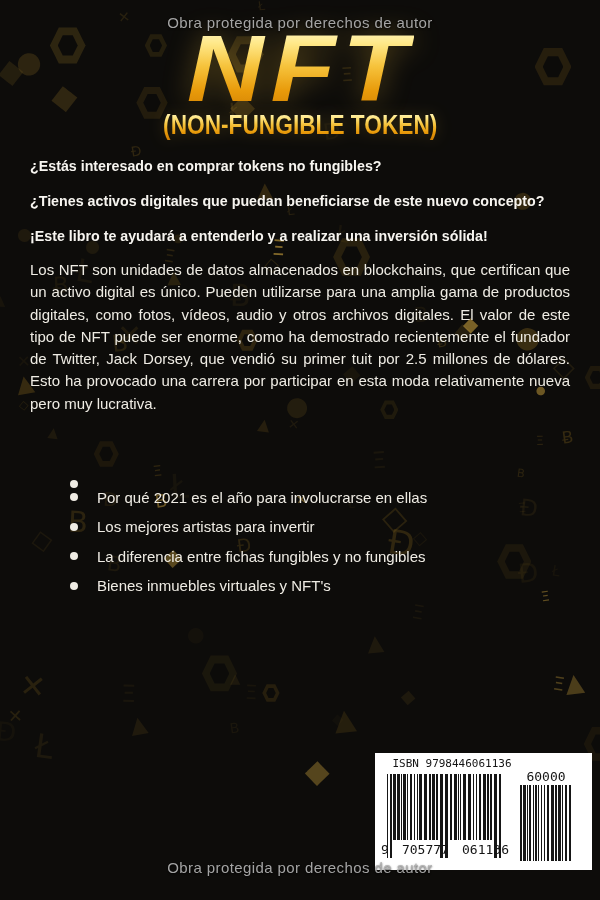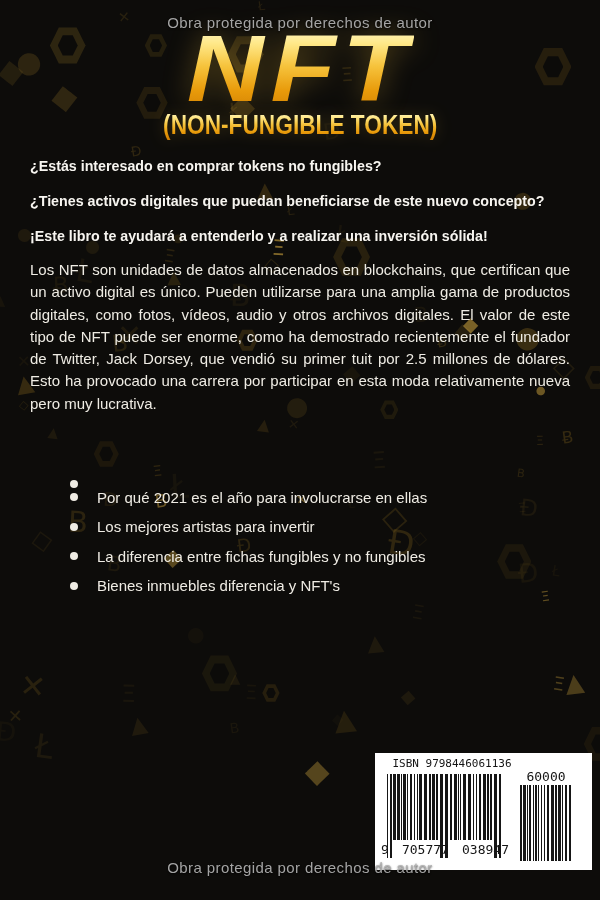--- a/index.html
+++ b/index.html
@@ -205,21 +205,21 @@
   </div>
 
   <p class="body-par p1">Los NFT son unidades de datos almacenados en blockchains, que certifican que un activo digital es único. Pueden utilizarse para una amplia gama de productos digitales, como fotos, vídeos, audio y otros archivos digitales. El valor de este tipo de NFT puede ser enorme, como ha demostrado recientemente el fundador de Twitter, Jack Dorsey, que vendió su primer tuit por 2.5 millones de dólares. Esto ha provocado una carrera por participar en esta moda relativamente nueva pero muy lucrativa.</p>
 
 
   <ul class="bullets">
     <li><span class="dot"></span></li>
     <li><span class="dot"></span><span>Por qué 2021 es el año para involucrarse en ellas</span></li>
     <li><span class="dot"></span><span>Los mejores artistas para invertir</span></li>
     <li><span class="dot"></span><span>La diferencia entre fichas fungibles y no fungibles</span></li>
-    <li><span class="dot"></span><span>Bienes inmuebles diferencia y NFT's</span></li>
+    <li><span class="dot"></span><span>Bienes inmuebles virtuales y NFT's</span></li>
   </ul>
 
 
   <div class="barcode-box">
     <div class="isbn-label">ISBN 9798446061136</div>
     <div class="main-bars" id="mainBars">
         <i style="width: 1px; height: 84px;"></i>
         <i style="width: 2px; height: 1px; background: transparent;"></i>
         <i style="width: 2px; height: 84px;"></i>
         <i style="width: 1px; height: 1px; background: transparent;"></i>
@@ -277,21 +277,21 @@
         <i style="width: 1px; height: 1px; background: transparent;"></i>
         <i style="width: 2px; height: 66px;"></i>
         <i style="width: 2px; height: 1px; background: transparent;"></i>
         <i style="width: 3px; height: 84px;"></i>
         <i style="width: 2px; height: 1px; background: transparent;"></i>
         <i style="width: 2px; height: 84px;"></i>
       </div>
     <div class="bc-digits">
       <span>9</span>
       <span>705777</span>
-      <span>038947</span>
+      <span>061136</span>
     </div>
     <div class="addon">
       <div class="addon-label">60000</div>
       <div class="addon-bars" id="addonBars">
           <i style="width: 2px; height: 76px;"></i>
           <i style="width: 1px; height: 1px; background: transparent;"></i>
           <i style="width: 3px; height: 76px;"></i>
           <i style="width: 1px; height: 1px; background: transparent;"></i>
           <i style="width: 1px; height: 76px;"></i>
           <i style="width: 1px; height: 1px; background: transparent;"></i>

